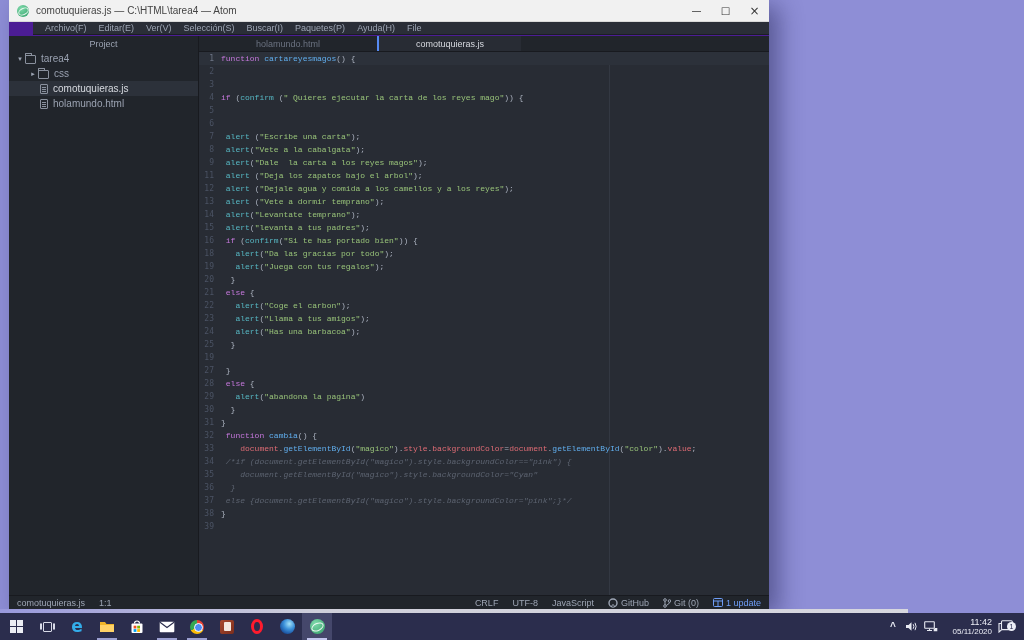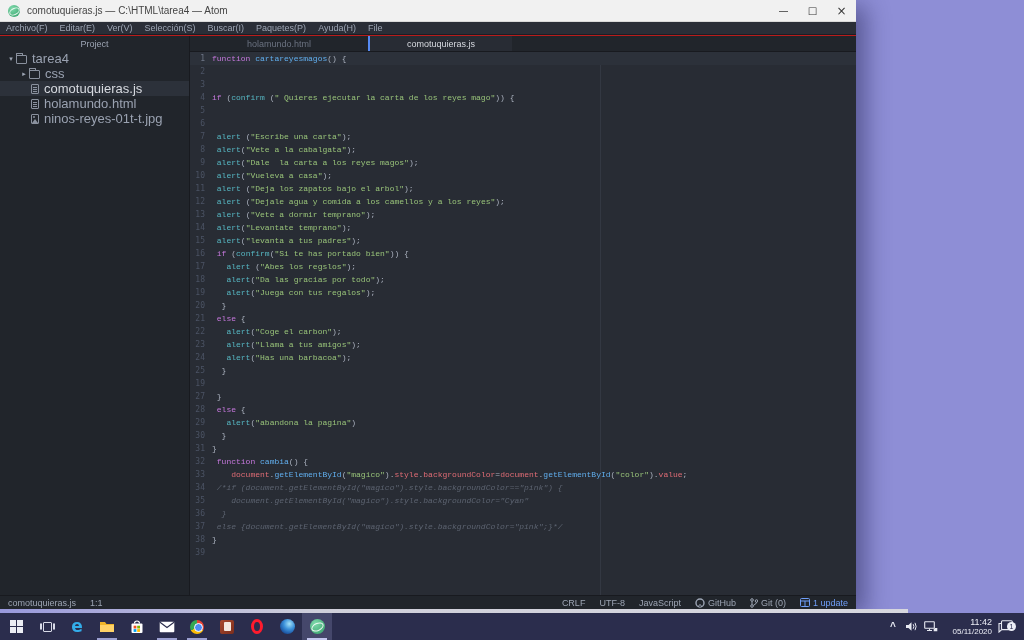--- a/index.html
+++ b/index.html
@@ -1,37 +1,37 @@
 <!DOCTYPE html>
 <html><head>
 <meta charset="utf-8">
 <style>
   * { margin:0; padding:0; box-sizing:border-box; }
   html,body { background:#555; }
   .screen { position:relative; width:1024px; height:640px; overflow:hidden;
             background:#8e8ed6; font-family:"Liberation Sans",sans-serif; }
 
   
-  .window { position:absolute; left:0; top:0; width:856px; height:609px;
-            box-shadow:10px 6px 22px rgba(25,25,70,.45); background:#b91c1c; }
+  .window { position:absolute; left:9px; top:0; width:760px; height:609px;
+            box-shadow:10px 6px 22px rgba(25,25,70,.45); background:#4c1d95; }
 
   .titlebar { height:22px; background:#f1f1f1; display:flex; align-items:center;
               border-bottom:1px solid #d9d9d9; }
   .titlebar .app-ic { width:12px; height:12px; border-radius:50%; margin:0 7px 0 8px;
               background:radial-gradient(circle at 35% 30%, #7fd9ab, #2f9e66); position:relative; }
   .titlebar .app-ic::after { content:""; position:absolute; left:1px; top:3px; width:9px; height:5px;
               border:1px solid rgba(255,255,255,.85); border-radius:50%; transform:rotate(-25deg); }
   .title-text { font-size:10px; color:#444; }
   .win-controls { margin-left:auto; display:flex; height:100%; }
   .win-btn { width:29px; height:100%; display:flex; align-items:center; justify-content:center;
              font-size:10px; color:#333; font-family:"DejaVu Sans",sans-serif; }
   .win-btn.close { font-size:12px; }
 
   .menubar { height:13px; background:#2a2e37; display:flex; align-items:center;
-             padding-left:0; border-bottom:1px solid #1b1e24; }
+             padding-left:6px; border-bottom:1px solid #1b1e24;margin-left:24px; }
   .menu-item { font-size:9px; color:#9da5b4; padding:0 6px; }
 
   .body { position:absolute; top:36px; bottom:14px; left:0; right:0; display:flex; }
 
   
   .sidebar { width:190px; background:#21252b; border-right:1px solid #181a1f; overflow:hidden; }
   .sidebar-header { height:15px; display:flex; align-items:center; justify-content:center;
                     font-size:9px; color:#9da5b4; }
   .tree-row { height:15px; display:flex; align-items:center; white-space:nowrap; }
   .tree-row.selected { background:#2c313a; }
@@ -41,21 +41,21 @@
   .ticon.folder { border:1px solid #8a919e; border-radius:1px; margin-top:1px; }
   .ticon.folder::before { content:""; position:absolute; top:-3px; left:-1px; width:5px; height:2px;
             border:1px solid #8a919e; border-bottom:none; border-radius:1px 1px 0 0; }
   .ticon.file, .ticon.image { width:8px; height:10px; border:1px solid #8a919e; border-radius:1px; margin-left:2px; }
   .ticon.file::before { content:""; position:absolute; left:1px; top:2px; width:4px; height:1px; background:#8a919e;
             box-shadow:0 2px 0 #8a919e, 0 4px 0 #8a919e; }
   .ticon.image::before { content:""; position:absolute; left:1px; top:1px; width:2px; height:2px;
             border-radius:50%; background:#8a919e; }
   .ticon.image::after { content:""; position:absolute; left:0; bottom:0; width:0; height:0;
             border-left:3px solid transparent; border-right:3px solid transparent; border-bottom:4px solid #8a919e; }
-  .tlabel { font-size:13px; color:#9aa2b1; }
+  .tlabel { font-size:10px; color:#9aa2b1; }
   .tree-row.selected .tlabel { color:#d7dae0; }
 
   
   .editor-col { flex:1; position:relative; background:#282c34; overflow:hidden; }
   .tabbar { height:16px; background:#21252b; display:flex; border-bottom:1px solid #181a1f; }
   .tab { height:100%; display:flex; align-items:center; justify-content:center;
          font-size:9px; color:#6b7280; position:relative; }
   .tab:nth-child(1) { width:178px; }
   .tab:nth-child(2) { width:144px; }
   .tab.active { background:#282c34; color:#d7dae0; border-left:2px solid #568af2; }
@@ -169,25 +169,20 @@
             <div class="tree-row selected" style="padding-left: 19px;">
               <span class="twisty"> </span>
               <span class="ticon file"></span>
               <span class="tlabel">comotuquieras.js</span>
             </div>
             <div class="tree-row" style="padding-left: 19px;">
               <span class="twisty"> </span>
               <span class="ticon file"></span>
               <span class="tlabel">holamundo.html</span>
             </div>
-            <div class="tree-row" style="padding-left: 19px;">
-              <span class="twisty"> </span>
-              <span class="ticon image"></span>
-              <span class="tlabel">ninos-reyes-01t-t.jpg</span>
-            </div>
           </div>
       </div>
 
       <div class="editor-col">
         <div class="tabbar">
             <div class="tab">
               <span>holamundo.html</span>
             </div>
             <div class="tab active">
               <span>comotuquieras.js</span>
@@ -197,28 +192,26 @@
         <div class="code-area">
             <div class="line active"><span class="ln">1</span><span class="code"><span class="tk-kw">function</span><span class="tk-pl"> </span><span class="tk-fn">cartareyesmagos</span><span class="tk-pl">() {</span></span></div>
             <div class="line"><span class="ln">2</span><span class="code"></span></div>
             <div class="line"><span class="ln">3</span><span class="code"></span></div>
             <div class="line"><span class="ln">4</span><span class="code"><span class="tk-kw">if</span><span class="tk-pl"> (</span><span class="tk-sup">confirm</span><span class="tk-pl"> (</span><span class="tk-str">" Quieres ejecutar la carta de los reyes mago"</span><span class="tk-pl">)) {</span></span></div>
             <div class="line"><span class="ln">5</span><span class="code"></span></div>
             <div class="line"><span class="ln">6</span><span class="code"></span></div>
             <div class="line"><span class="ln">7</span><span class="code"><span class="tk-pl"> </span><span class="tk-sup">alert</span><span class="tk-pl"> (</span><span class="tk-str">"Escribe una carta"</span><span class="tk-pl">);</span></span></div>
             <div class="line"><span class="ln">8</span><span class="code"><span class="tk-pl"> </span><span class="tk-sup">alert</span><span class="tk-pl">(</span><span class="tk-str">"Vete a la cabalgata"</span><span class="tk-pl">);</span></span></div>
             <div class="line"><span class="ln">9</span><span class="code"><span class="tk-pl"> </span><span class="tk-sup">alert</span><span class="tk-pl">(</span><span class="tk-str">"Dale  la carta a los reyes magos"</span><span class="tk-pl">);</span></span></div>
-            <div class="line"><span class="ln">10</span><span class="code"><span class="tk-pl"> </span><span class="tk-sup">alert</span><span class="tk-pl">(</span><span class="tk-str">"Vueleva a casa"</span><span class="tk-pl">);</span></span></div>
             <div class="line"><span class="ln">11</span><span class="code"><span class="tk-pl"> </span><span class="tk-sup">alert</span><span class="tk-pl"> (</span><span class="tk-str">"Deja los zapatos bajo el arbol"</span><span class="tk-pl">);</span></span></div>
             <div class="line"><span class="ln">12</span><span class="code"><span class="tk-pl"> </span><span class="tk-sup">alert</span><span class="tk-pl"> (</span><span class="tk-str">"Dejale agua y comida a los camellos y a los reyes"</span><span class="tk-pl">);</span></span></div>
             <div class="line"><span class="ln">13</span><span class="code"><span class="tk-pl"> </span><span class="tk-sup">alert</span><span class="tk-pl"> (</span><span class="tk-str">"Vete a dormir temprano"</span><span class="tk-pl">);</span></span></div>
             <div class="line"><span class="ln">14</span><span class="code"><span class="tk-pl"> </span><span class="tk-sup">alert</span><span class="tk-pl">(</span><span class="tk-str">"Levantate temprano"</span><span class="tk-pl">);</span></span></div>
             <div class="line"><span class="ln">15</span><span class="code"><span class="tk-pl"> </span><span class="tk-sup">alert</span><span class="tk-pl">(</span><span class="tk-str">"levanta a tus padres"</span><span class="tk-pl">);</span></span></div>
             <div class="line"><span class="ln">16</span><span class="code"><span class="tk-pl"> </span><span class="tk-kw">if</span><span class="tk-pl"> (</span><span class="tk-sup">confirm</span><span class="tk-pl">(</span><span class="tk-str">"Si te has portado bien"</span><span class="tk-pl">)) {</span></span></div>
-            <div class="line"><span class="ln">17</span><span class="code"><span class="tk-pl">   </span><span class="tk-sup">alert</span><span class="tk-pl"> (</span><span class="tk-str">"Abes los regslos"</span><span class="tk-pl">);</span></span></div>
             <div class="line"><span class="ln">18</span><span class="code"><span class="tk-pl">   </span><span class="tk-sup">alert</span><span class="tk-pl">(</span><span class="tk-str">"Da las gracias por todo"</span><span class="tk-pl">);</span></span></div>
             <div class="line"><span class="ln">19</span><span class="code"><span class="tk-pl">   </span><span class="tk-sup">alert</span><span class="tk-pl">(</span><span class="tk-str">"Juega con tus regalos"</span><span class="tk-pl">);</span></span></div>
             <div class="line"><span class="ln">20</span><span class="code"><span class="tk-pl">  }</span></span></div>
             <div class="line"><span class="ln">21</span><span class="code"><span class="tk-pl"> </span><span class="tk-kw">else</span><span class="tk-pl"> {</span></span></div>
             <div class="line"><span class="ln">22</span><span class="code"><span class="tk-pl">   </span><span class="tk-sup">alert</span><span class="tk-pl">(</span><span class="tk-str">"Coge el carbon"</span><span class="tk-pl">);</span></span></div>
             <div class="line"><span class="ln">23</span><span class="code"><span class="tk-pl">   </span><span class="tk-sup">alert</span><span class="tk-pl">(</span><span class="tk-str">"Llama a tus amigos"</span><span class="tk-pl">);</span></span></div>
             <div class="line"><span class="ln">24</span><span class="code"><span class="tk-pl">   </span><span class="tk-sup">alert</span><span class="tk-pl">(</span><span class="tk-str">"Has una barbacoa"</span><span class="tk-pl">);</span></span></div>
             <div class="line"><span class="ln">25</span><span class="code"><span class="tk-pl">  }</span></span></div>
             <div class="line"><span class="ln">19</span><span class="code"></span></div>
             <div class="line"><span class="ln">27</span><span class="code"><span class="tk-pl"> }</span></span></div>

